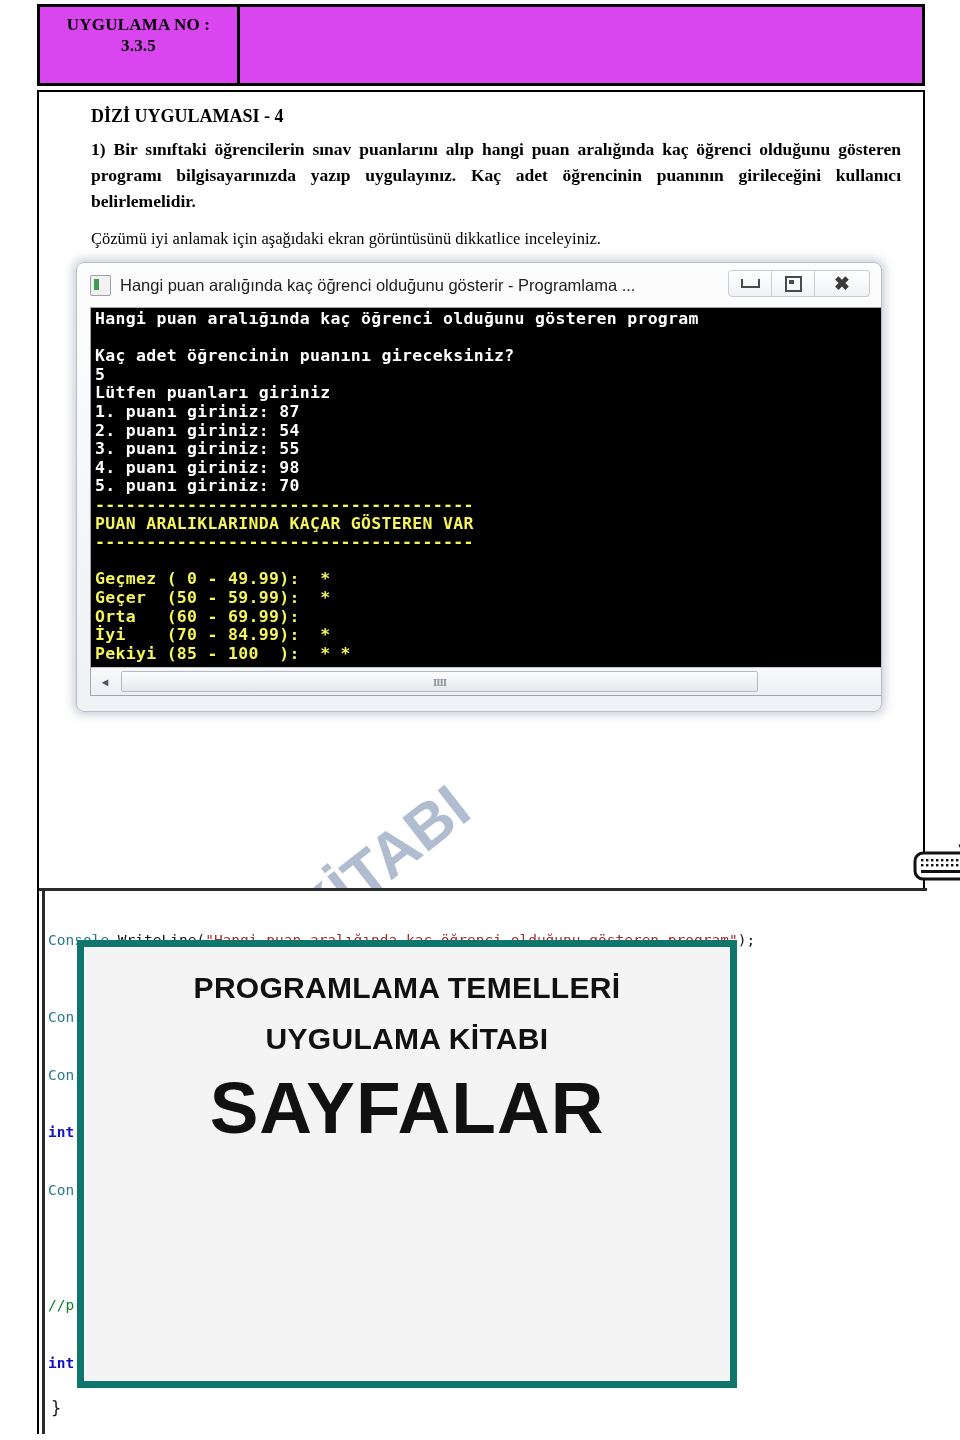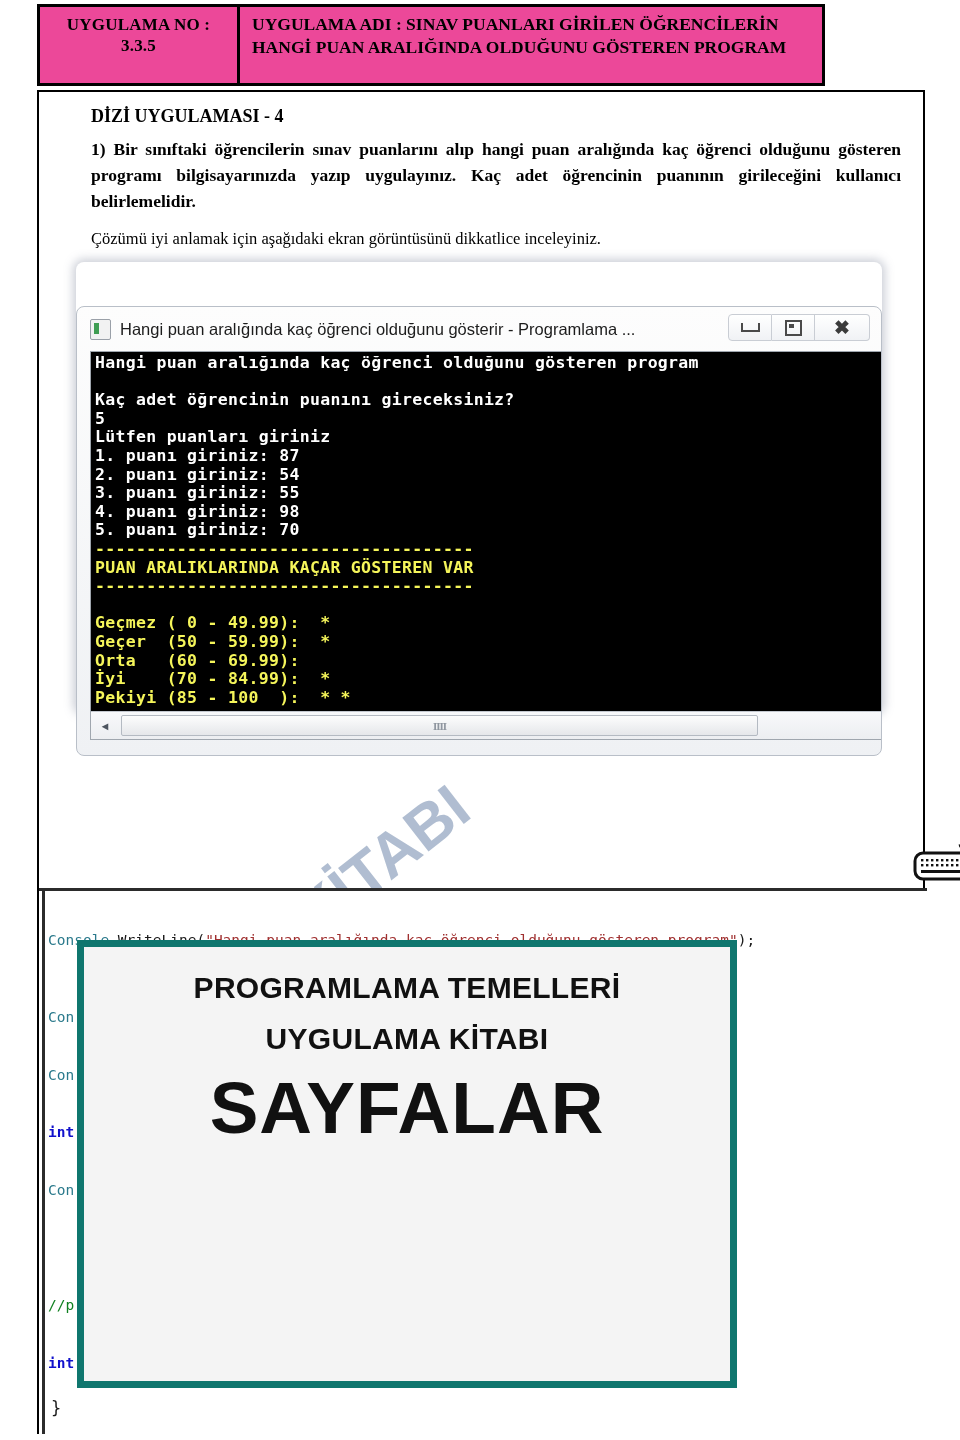--- a/index.html
+++ b/index.html
@@ -5,22 +5,22 @@
   html,body{margin:0;padding:0;}
   body{
     width:960px;height:1440px;background:#ffffff;
     font-family:"Liberation Serif", serif;
     position:relative;overflow:hidden;
   }
   .page{position:relative;width:960px;height:1440px;}
 
   
   .hdr{
-    position:absolute;left:37px;top:4px;width:788px;height:82px;
-    border:3px solid #000;box-sizing:border-box;display:flex;background:#ec4899;
+    position:absolute;left:37px;top:4px;width:888px;height:82px;
+    border:3px solid #000;box-sizing:border-box;display:flex;background:#d946ef;
   }
   .hdr-left{
     width:200px;border-right:3px solid #000;box-sizing:border-box;
     display:flex;flex-direction:column;align-items:center;justify-content:flex-start;
     padding-top:7px;
   }
   .hdr-no,.hdr-val{
     font-weight:bold;font-size:17px;letter-spacing:.2px;color:#000;line-height:1.25;
   }
   .hdr-right{
@@ -55,21 +55,21 @@
   .winshadow{
     position:absolute;left:76px;top:262px;width:806px;height:450px;
     border-radius:8px;background:#fff;
     box-shadow:0 0 10px 3px rgba(120,130,150,.38);
   }
   .win{
     position:absolute;left:76px;top:262px;width:806px;height:450px;
     border-radius:8px;
     background:linear-gradient(#fdfdfd,#eff1f4);
     border:1px solid #b9bfc8;box-sizing:border-box;
-    padding:5px;overflow:hidden;margin-top:44px;
+    padding:5px;overflow:hidden;
   }
   .titlebar{
     position:relative;height:35px;display:flex;align-items:center;
   }
   .win-icon{
     width:19px;height:19px;margin-left:8px;margin-right:9px;
     background:#f2f2f2;border:1px solid #9aa0a8;border-radius:2px;
     position:relative;flex:none;
   }
   .win-icon::before{
@@ -203,24 +203,20 @@
 </style>
 </head>
 <body>
 
 <div class="page">
 
   <div class="hdr">
     <div class="hdr-left">
       <div class="hdr-no">UYGULAMA NO :</div>
       <div class="hdr-val">3.3.5</div>
-    </div>
-    <div class="hdr-right">
-      <div class="hdr-title1">UYGULAMA ADI :   SINAV PUANLARI GİRİLEN ÖĞRENCİLERİN</div>
-      <div class="hdr-title2">HANGİ PUAN ARALIĞINDA OLDUĞUNU GÖSTEREN PROGRAM</div>
     </div>
   </div>
 
   <div class="frame">
 
     <div class="sect-title">DİZİ UYGULAMASI - 4</div>
     <div class="para1">1) Bir sınıftaki öğrencilerin sınav puanlarını alıp hangi puan aralığında kaç öğrenci olduğunu gösteren programı bilgisayarınızda yazıp uygulayınız. Kaç adet öğrencinin puanının girileceğini kullanıcı belirlemelidir.</div>
     <div class="para2">Çözümü iyi anlamak için aşağıdaki ekran görüntüsünü dikkatlice inceleyiniz.</div>
 
     <div class="watermark">KİTABI</div>

